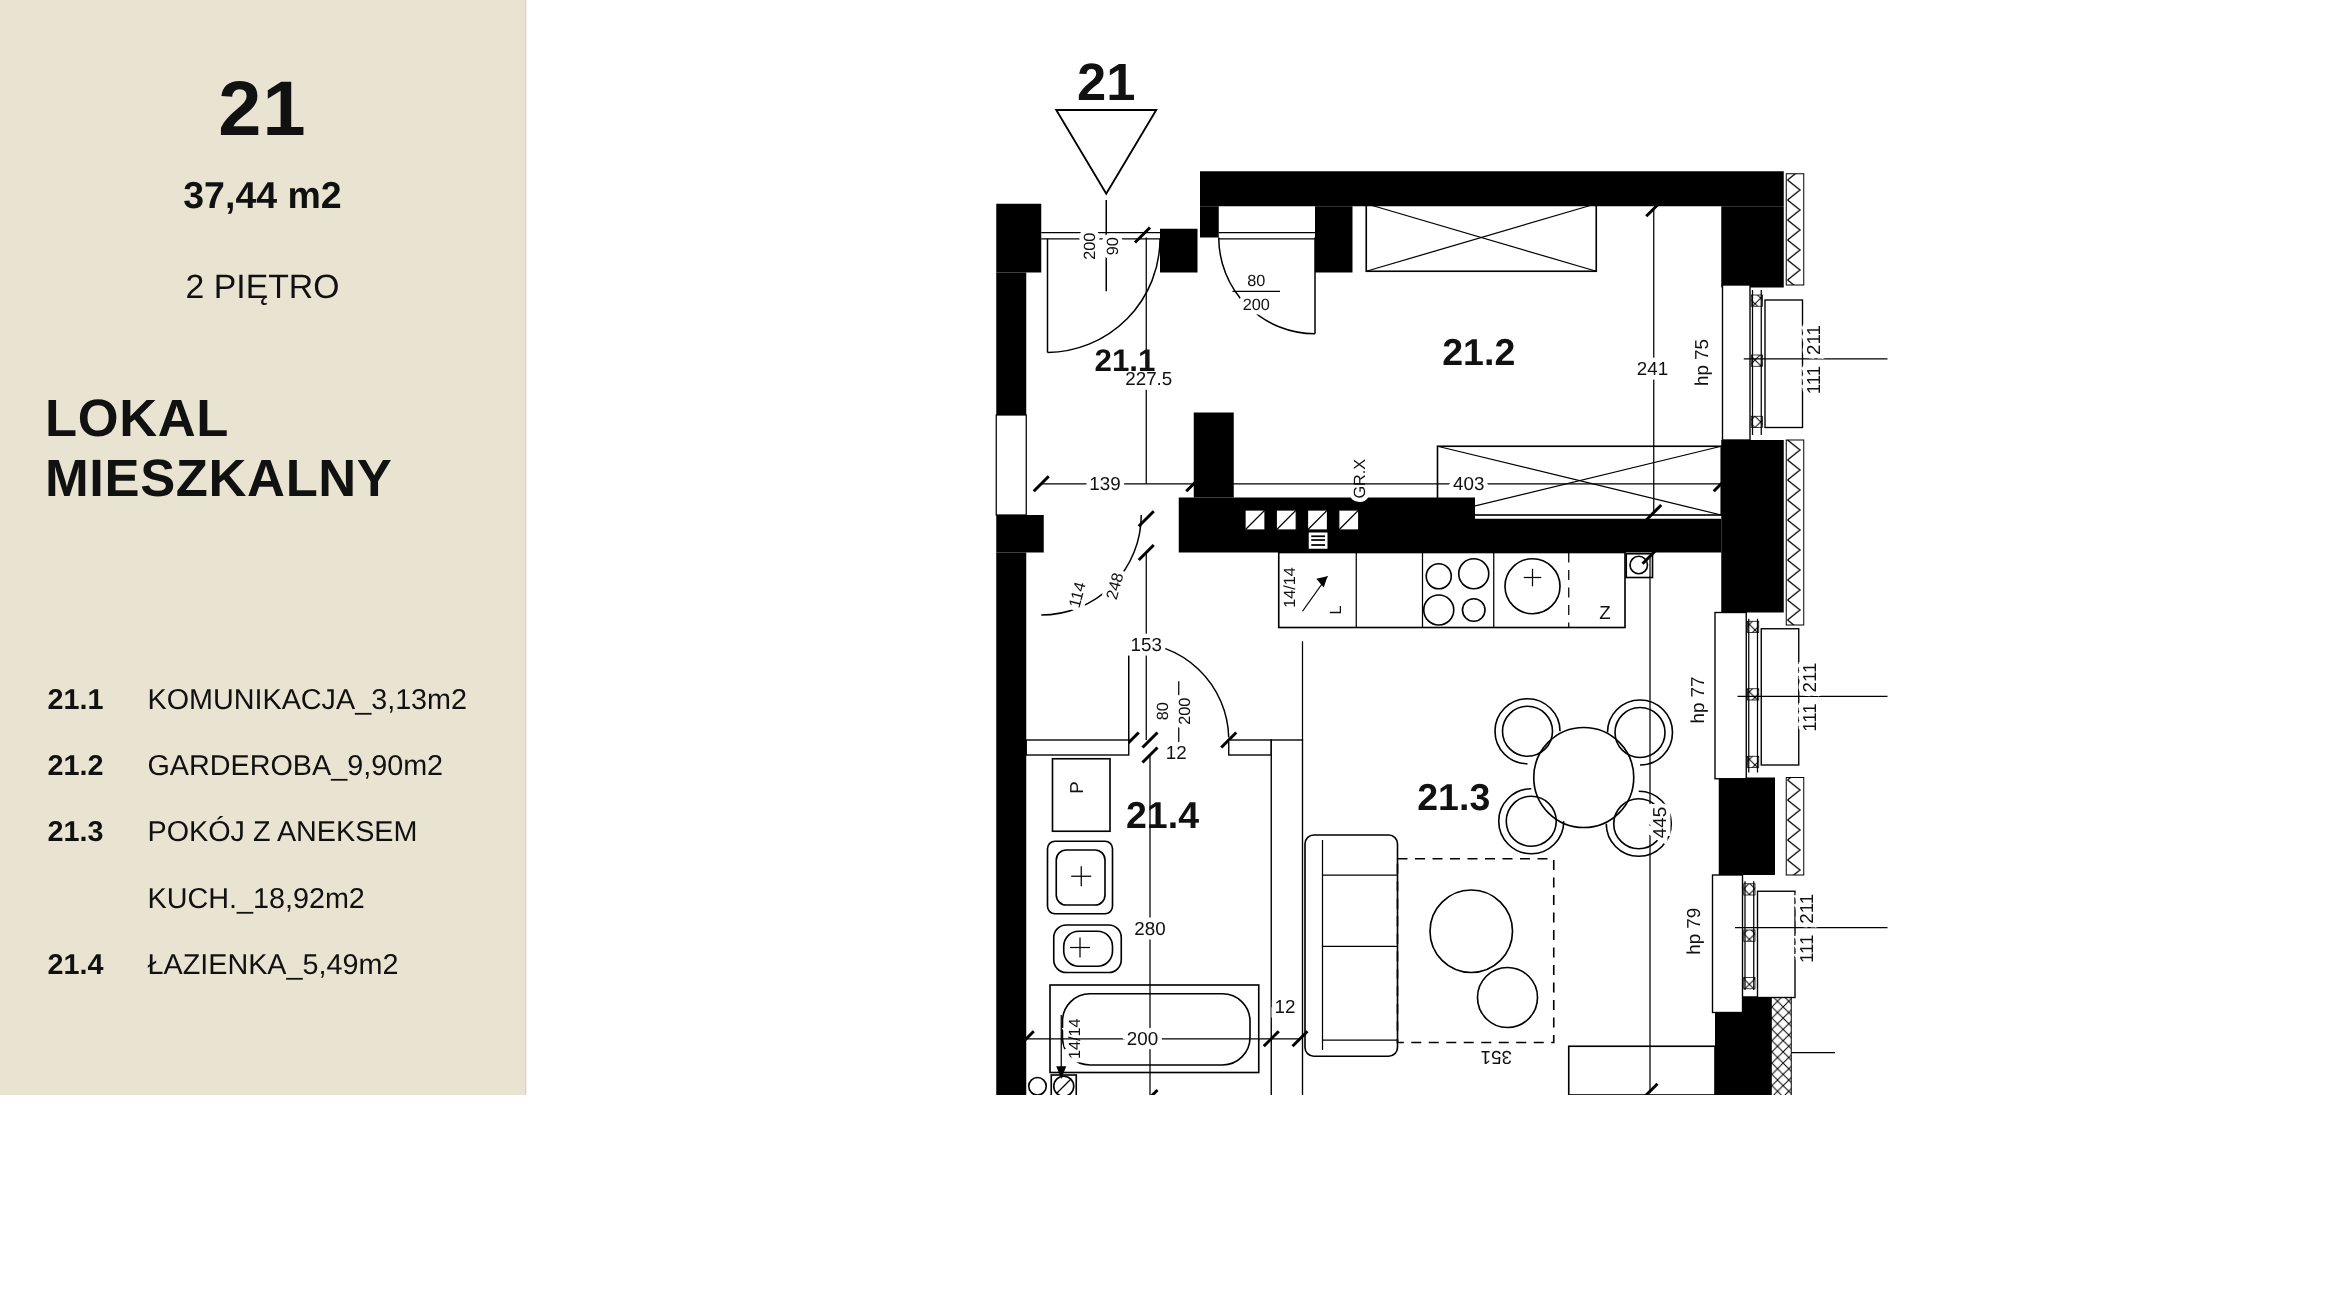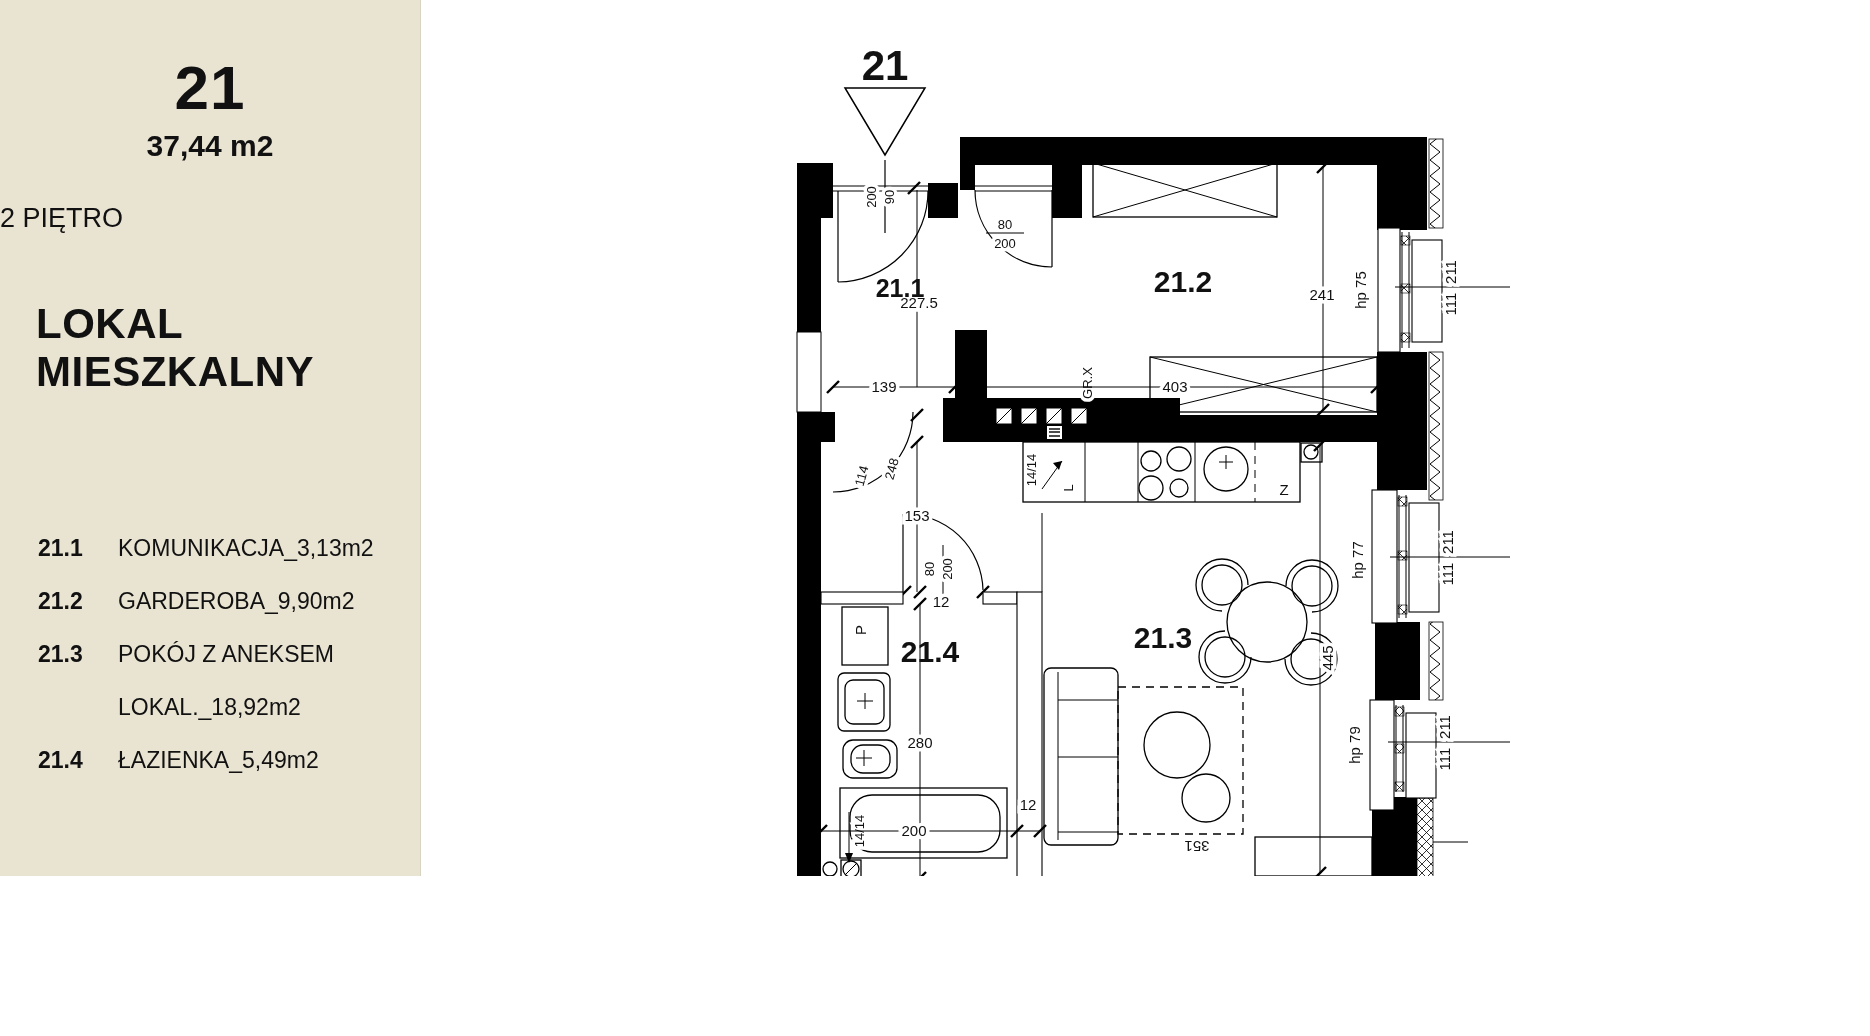--- a/index.html
+++ b/index.html
@@ -2,22 +2,22 @@
 <html><head>
 <meta charset="utf-8">
 <style>
   html,body{margin:0;padding:0;background:#fff;font-family:"Liberation Sans",sans-serif;}
   .stage{position:relative;width:1870px;height:876px;background:#ffffff;overflow:hidden;}
 
   
   .sidebar{position:absolute;left:0;top:0;width:420px;height:1036px;
            background:#e9e3d2;border-right:1px solid #d9d3c1;color:#111;}
   .sb-number{margin-top:52px;text-align:center;font-size:62px;font-weight:bold;letter-spacing:1px;}
-  .sb-area{margin-top:6px;text-align:center;font-size:30px;font-weight:bold;}
-  .sb-floor{margin-top:40px;font-size:27px;}
+  .sb-area{margin-top:17px;text-align:center;font-size:30px;font-weight:bold;}
+  .sb-floor{margin-top:40px;text-align:center;font-size:27px;}
   .sb-category{margin-top:66px;margin-left:36px;font-size:42px;font-weight:bold;letter-spacing:.5px;}
   .sb-rooms{margin-top:140px;margin-left:38px;font-size:23px;}
   .sb-row{display:flex;margin-bottom:29px;line-height:24px;}
   .sb-no{width:80px;font-weight:bold;flex:0 0 80px;}
   .sb-lbl div{margin-bottom:0;}
   .sb-lbl .l2{margin-top:29px;}
 
   
   svg{position:absolute;left:0;top:0;}
   svg text{font-family:"Liberation Sans",sans-serif;fill:#111;}
@@ -55,21 +55,21 @@
       <div class="sb-row">
         <div class="sb-no">21.2</div>
         <div class="sb-lbl">
           <div>GARDEROBA_9,90m2</div>
         </div>
       </div>
       <div class="sb-row">
         <div class="sb-no">21.3</div>
         <div class="sb-lbl">
           <div>POKÓJ Z ANEKSEM</div>
-          <div class="l2">LOKAL._18,92m2</div>
+          <div class="l2">KUCH._18,92m2</div>
         </div>
       </div>
       <div class="sb-row">
         <div class="sb-no">21.4</div>
         <div class="sb-lbl">
           <div>ŁAZIENKA_5,49m2</div>
         </div>
       </div>
     </div>
   </aside>

